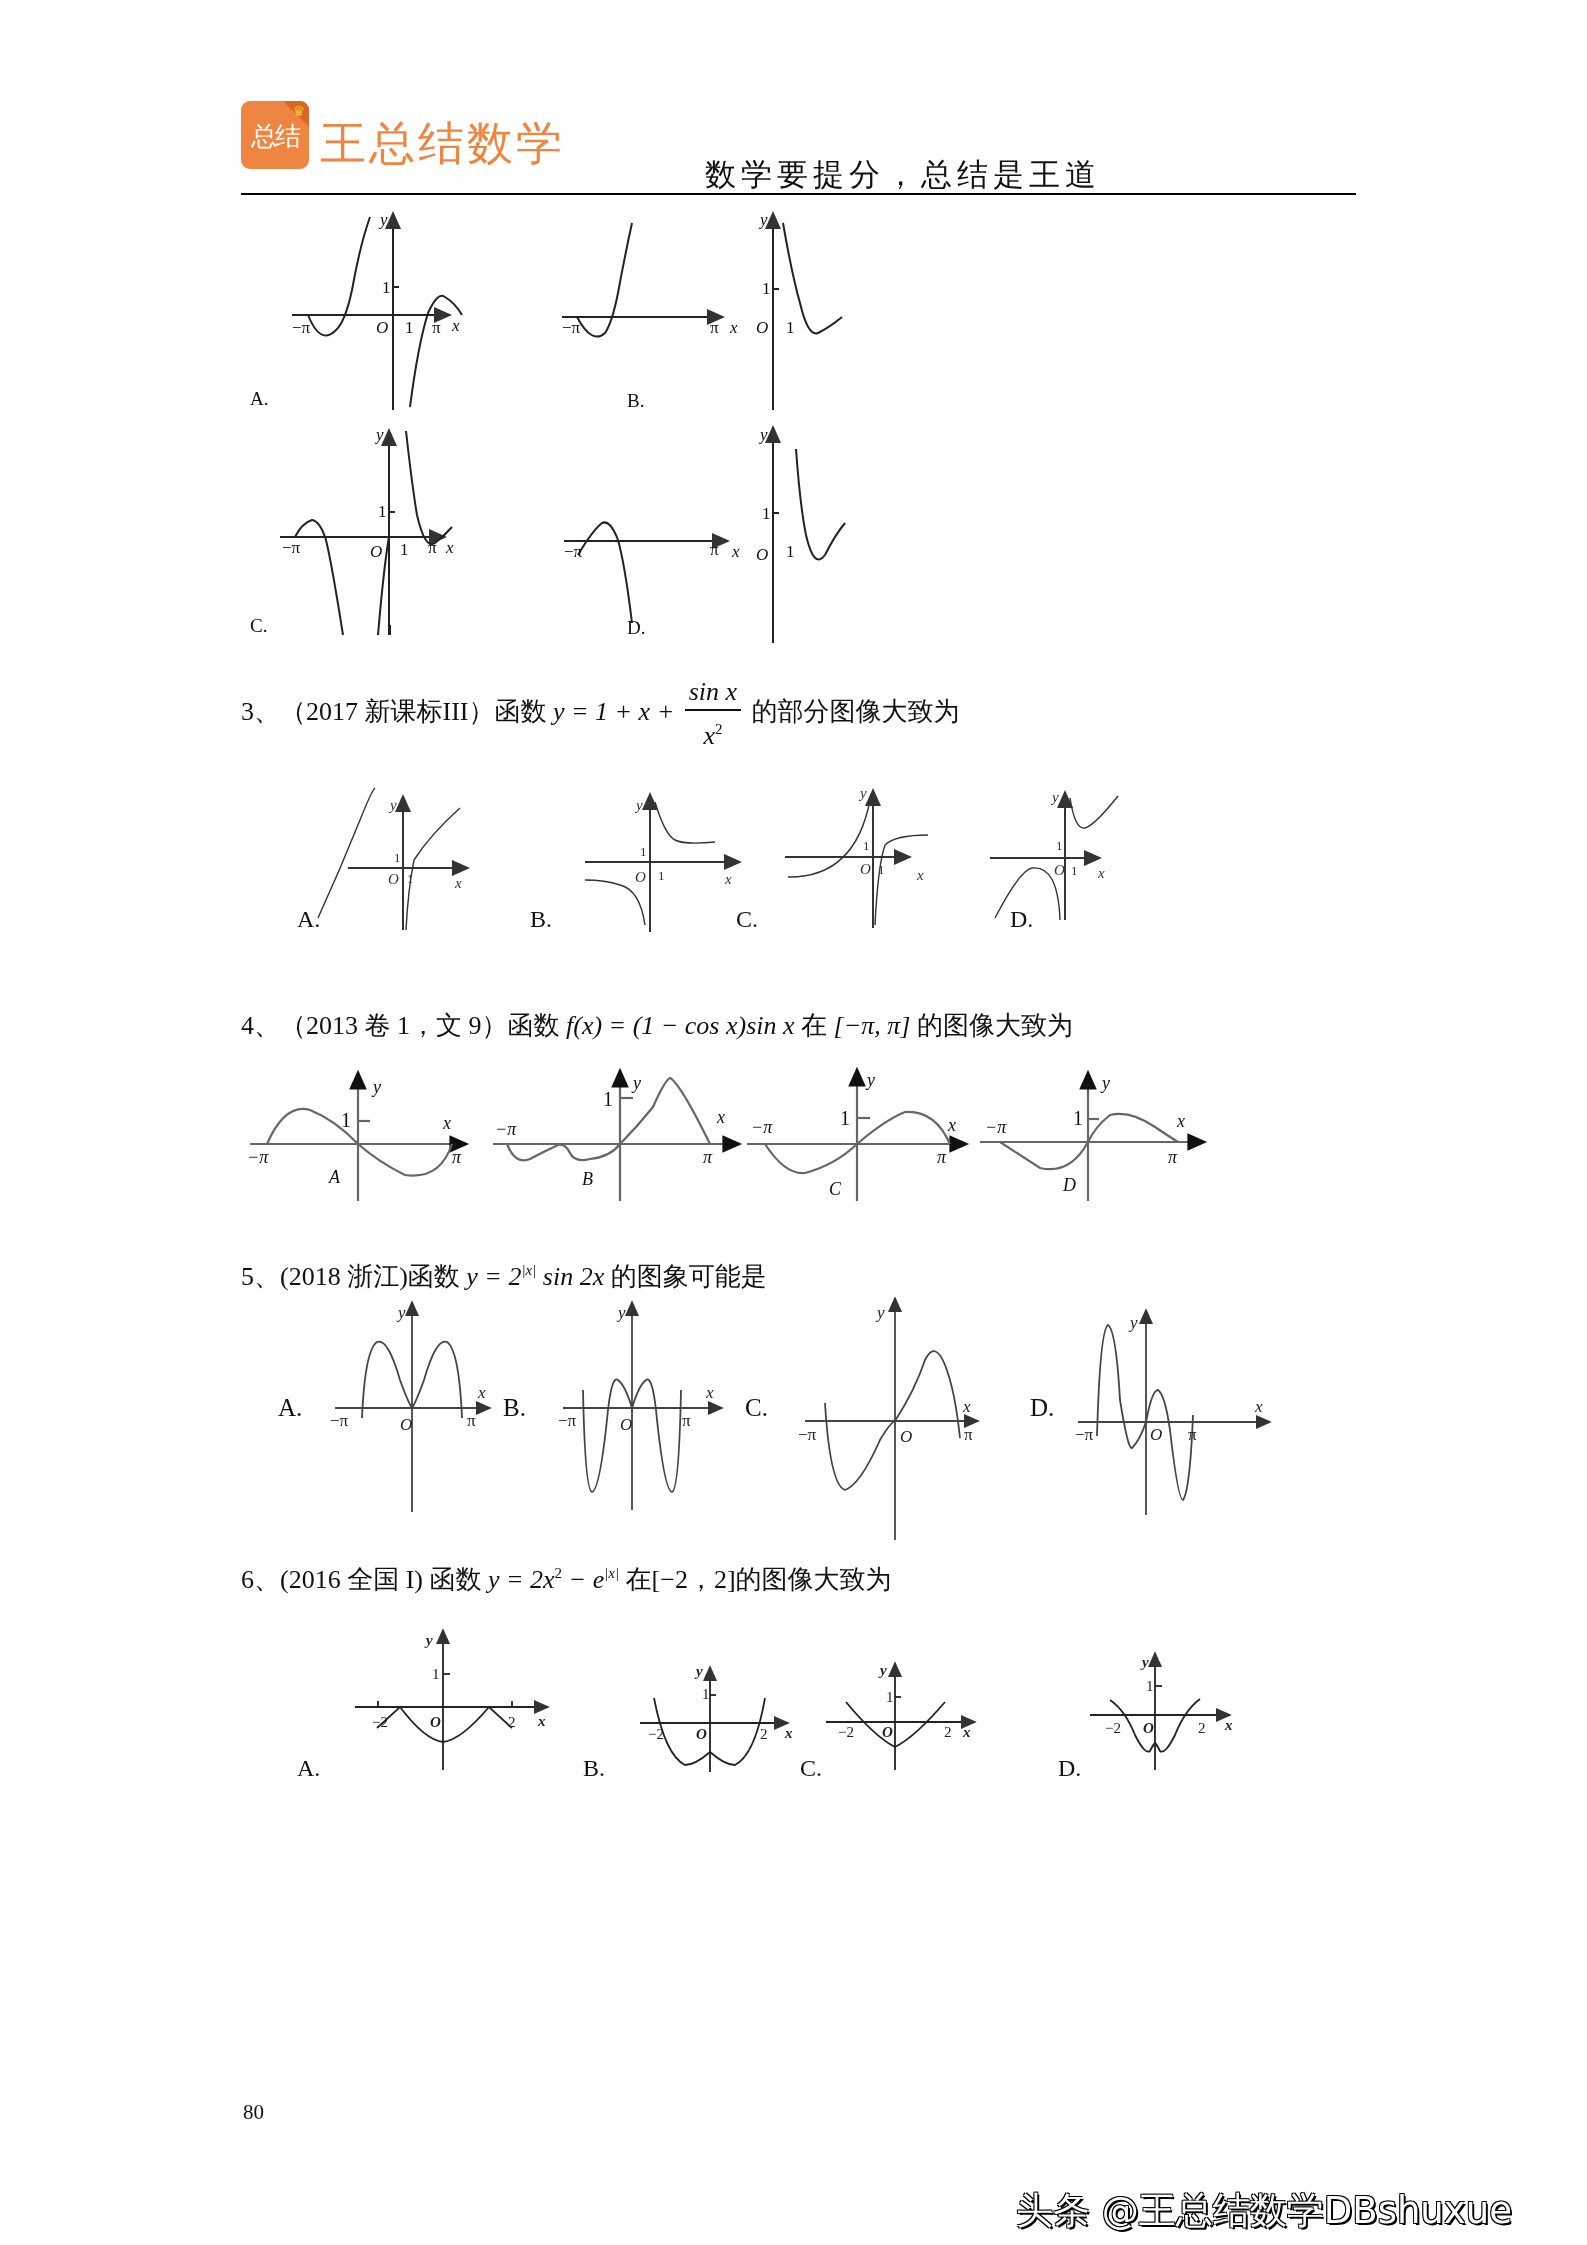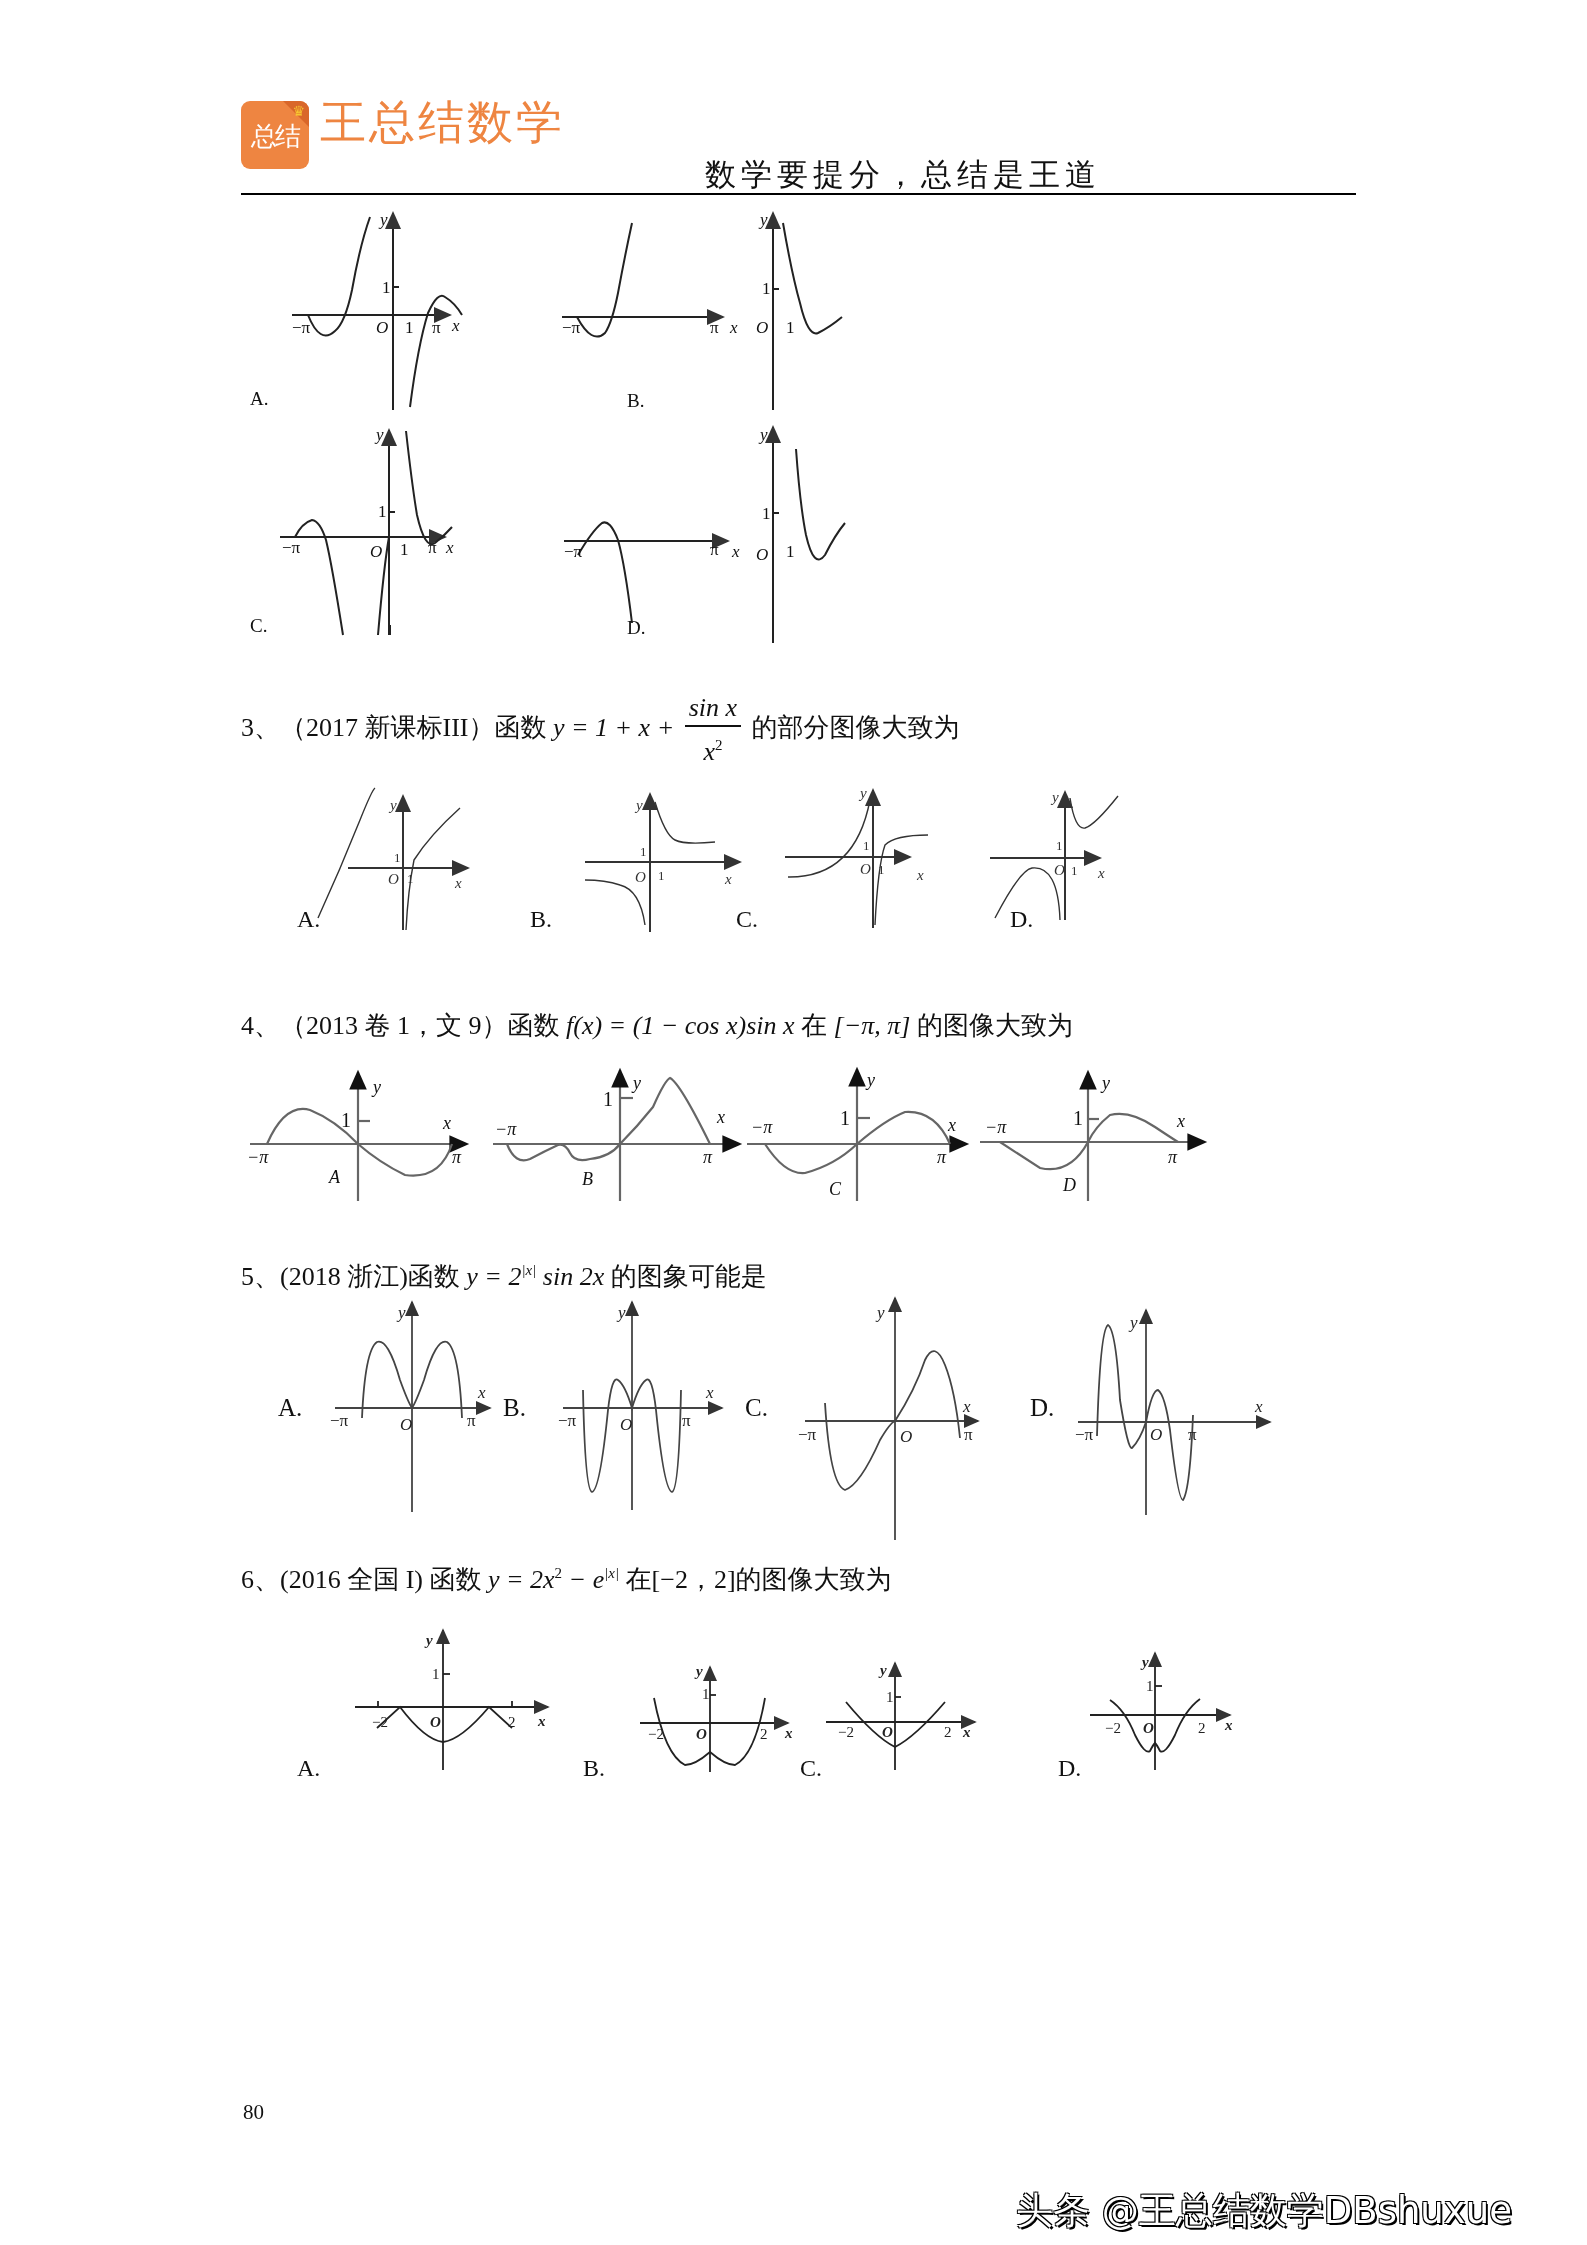--- a/index.html
+++ b/index.html
@@ -9,29 +9,29 @@
   
   .logo-box { left: 241px; top: 101px; width: 68px; height: 68px; border-radius: 9px;
               background: #ee8541; overflow: hidden; }
   .logo-box .fold { position: absolute; right: 0; top: 0; width: 0; height: 0;
               border-top: 26px solid #d9672a; border-left: 26px solid transparent; }
   .logo-box .crown { position: absolute; right: 4px; top: 2px; font-size: 14px; color: #f7c531;
               font-family: "DejaVu Sans", sans-serif; }
   .logo-box .logo-text { position: absolute; left: 0; right: 0; top: 18px; text-align: center;
               color: #fff; font-size: 26px; font-weight: normal; letter-spacing: -2px;
               font-family: "DejaVu Sans", sans-serif; }
-  .brand { left: 320px; top: 92px; font-size: 46px; color: #ee8541; letter-spacing: 3px;
+  .brand { left: 320px; top: 113px; font-size: 46px; color: #ee8541; letter-spacing: 3px;
            font-family: "DejaVu Sans", sans-serif; }
   .slogan { left: 705px; top: 154px; font-size: 31px; letter-spacing: 5px; color: #111;
             font-family: "DejaVu Serif", serif; }
   .header-rule { left: 241px; top: 193px; width: 1115px; height: 2px; background: #000; }
   
   .q { font-size: 26px; white-space: nowrap; }
   .q .m { font-style: italic; }
-  .frac { display: inline-block; vertical-align: middle; text-align: center; margin: 16px 4px; }
+  .frac { display: inline-block; vertical-align: middle; text-align: center; margin: 0 4px; }
   .frac .num { display: block; border-bottom: 2px solid #111; padding: 0 4px; line-height: 34px; }
   .frac .den { display: block; line-height: 36px; }
   sup { font-size: 15px; }
   
   .opt { font-size: 24px; }
   svg text { font-family: "Liberation Serif", serif; }
   .page-num { left: 243px; top: 2100px; font-size: 21px; }
   .watermark { left: 1016px; top: 2166px; font-size: 37px; color: #fff;
                font-family: "DejaVu Sans", sans-serif;
                text-shadow: 2px 2px 0 #000, -1px -1px 0 #000, 1px -1px 0 #000, -1px 1px 0 #000; margin-top: 20px; }

